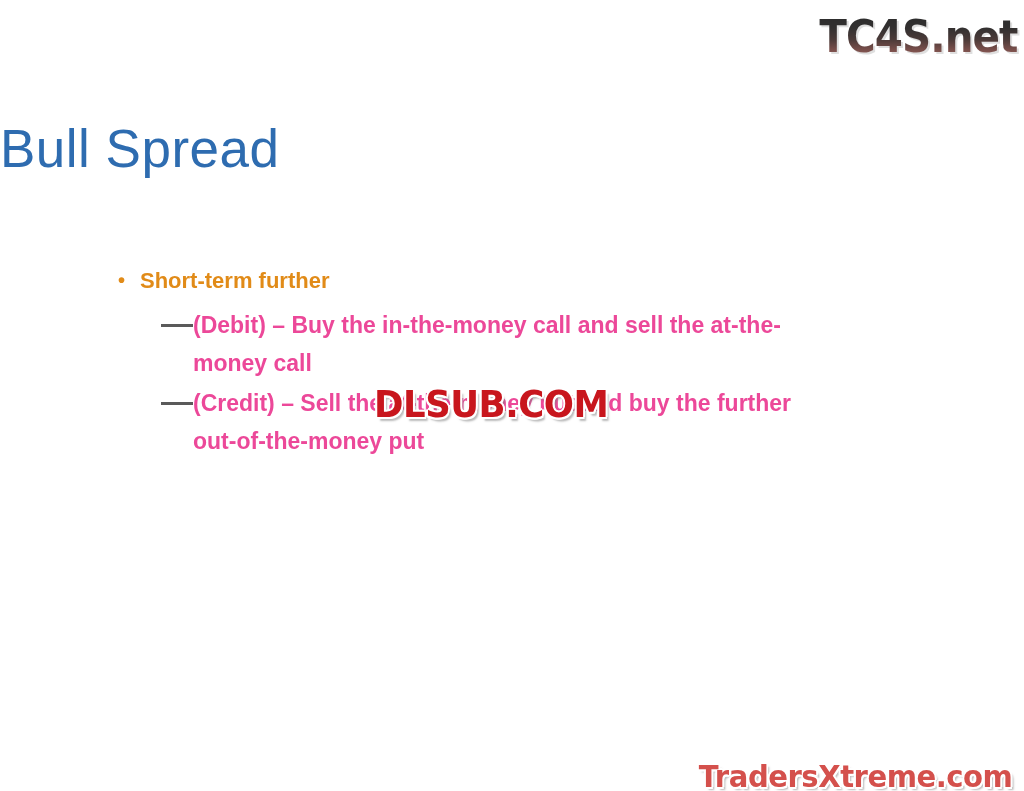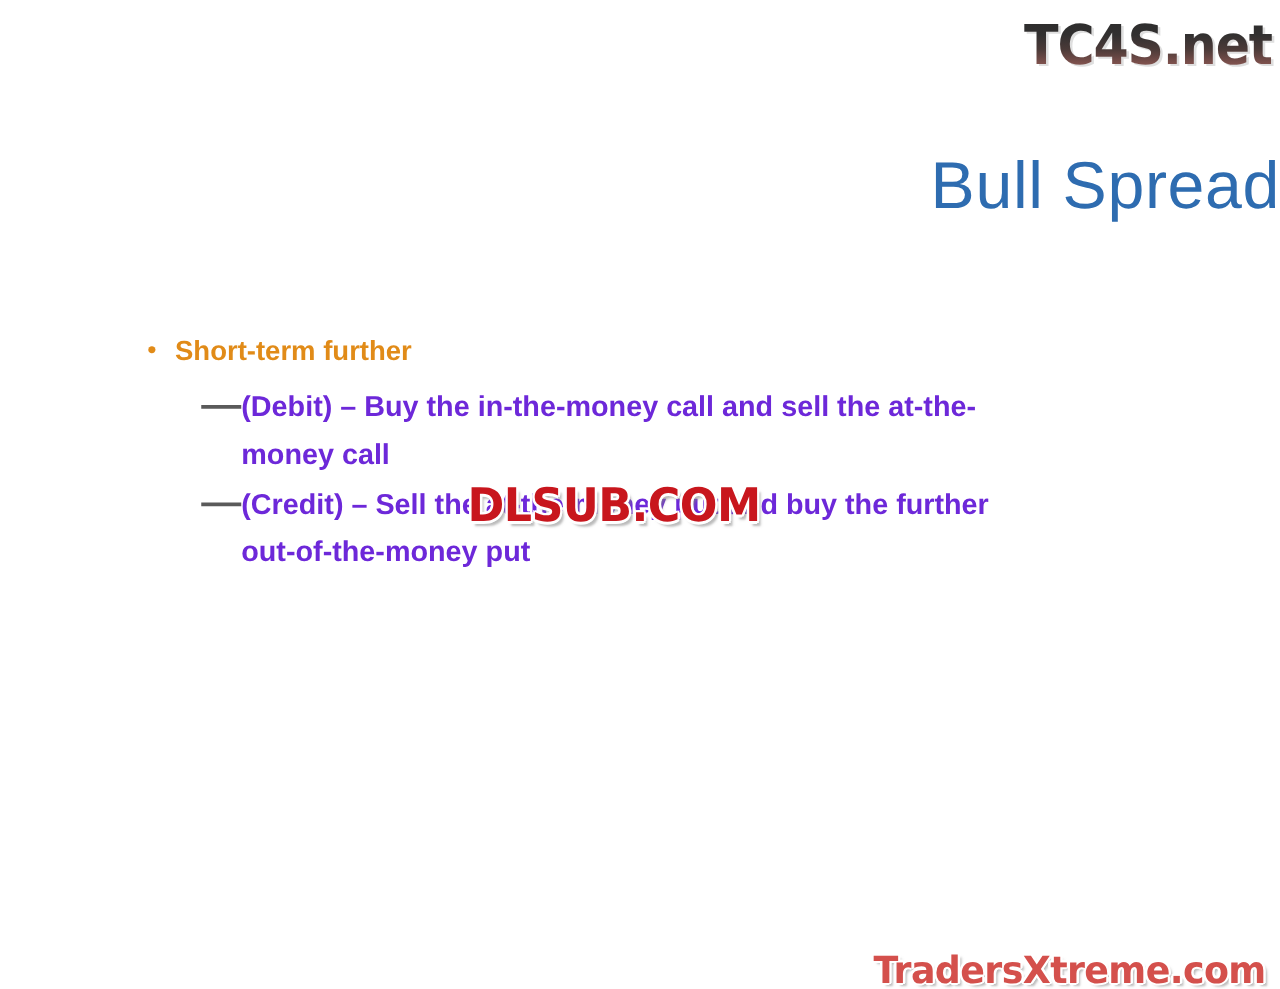--- a/index.html
+++ b/index.html
@@ -64,21 +64,21 @@
     white-space: nowrap;
     user-select: none;
   }
 
   
   .slide-title {
     position: absolute;
     left: 0;
     top: 106px;
     width: 1024px;
-    text-align: right;
+    text-align: left;
     color: #2E6CB0;
     font-family: "Liberation Sans", sans-serif;
     font-weight: normal;
     font-size: 53px;
     line-height: 62px;
     letter-spacing: 0.5px;
   }
 
   
   .body-block {
@@ -103,21 +103,21 @@
     font-size: 20px;
     line-height: 33px;
     color: #E18B18;
     text-align: left;
   }
   .lvl1 .txt { flex: 1 1 auto; }
 
   .lvl2 {
     display: flex;
     align-items: flex-start;
-    color: #6d28d9;
+    color: #ec4899;
     font-weight: bold;
     font-size: 23px;
     line-height: 38px;
     margin-left: 42px;
     margin-bottom: 2px;
   }
   .lvl2 .dash {
     flex: 0 0 33px;
     width: 33px;
     position: relative;

